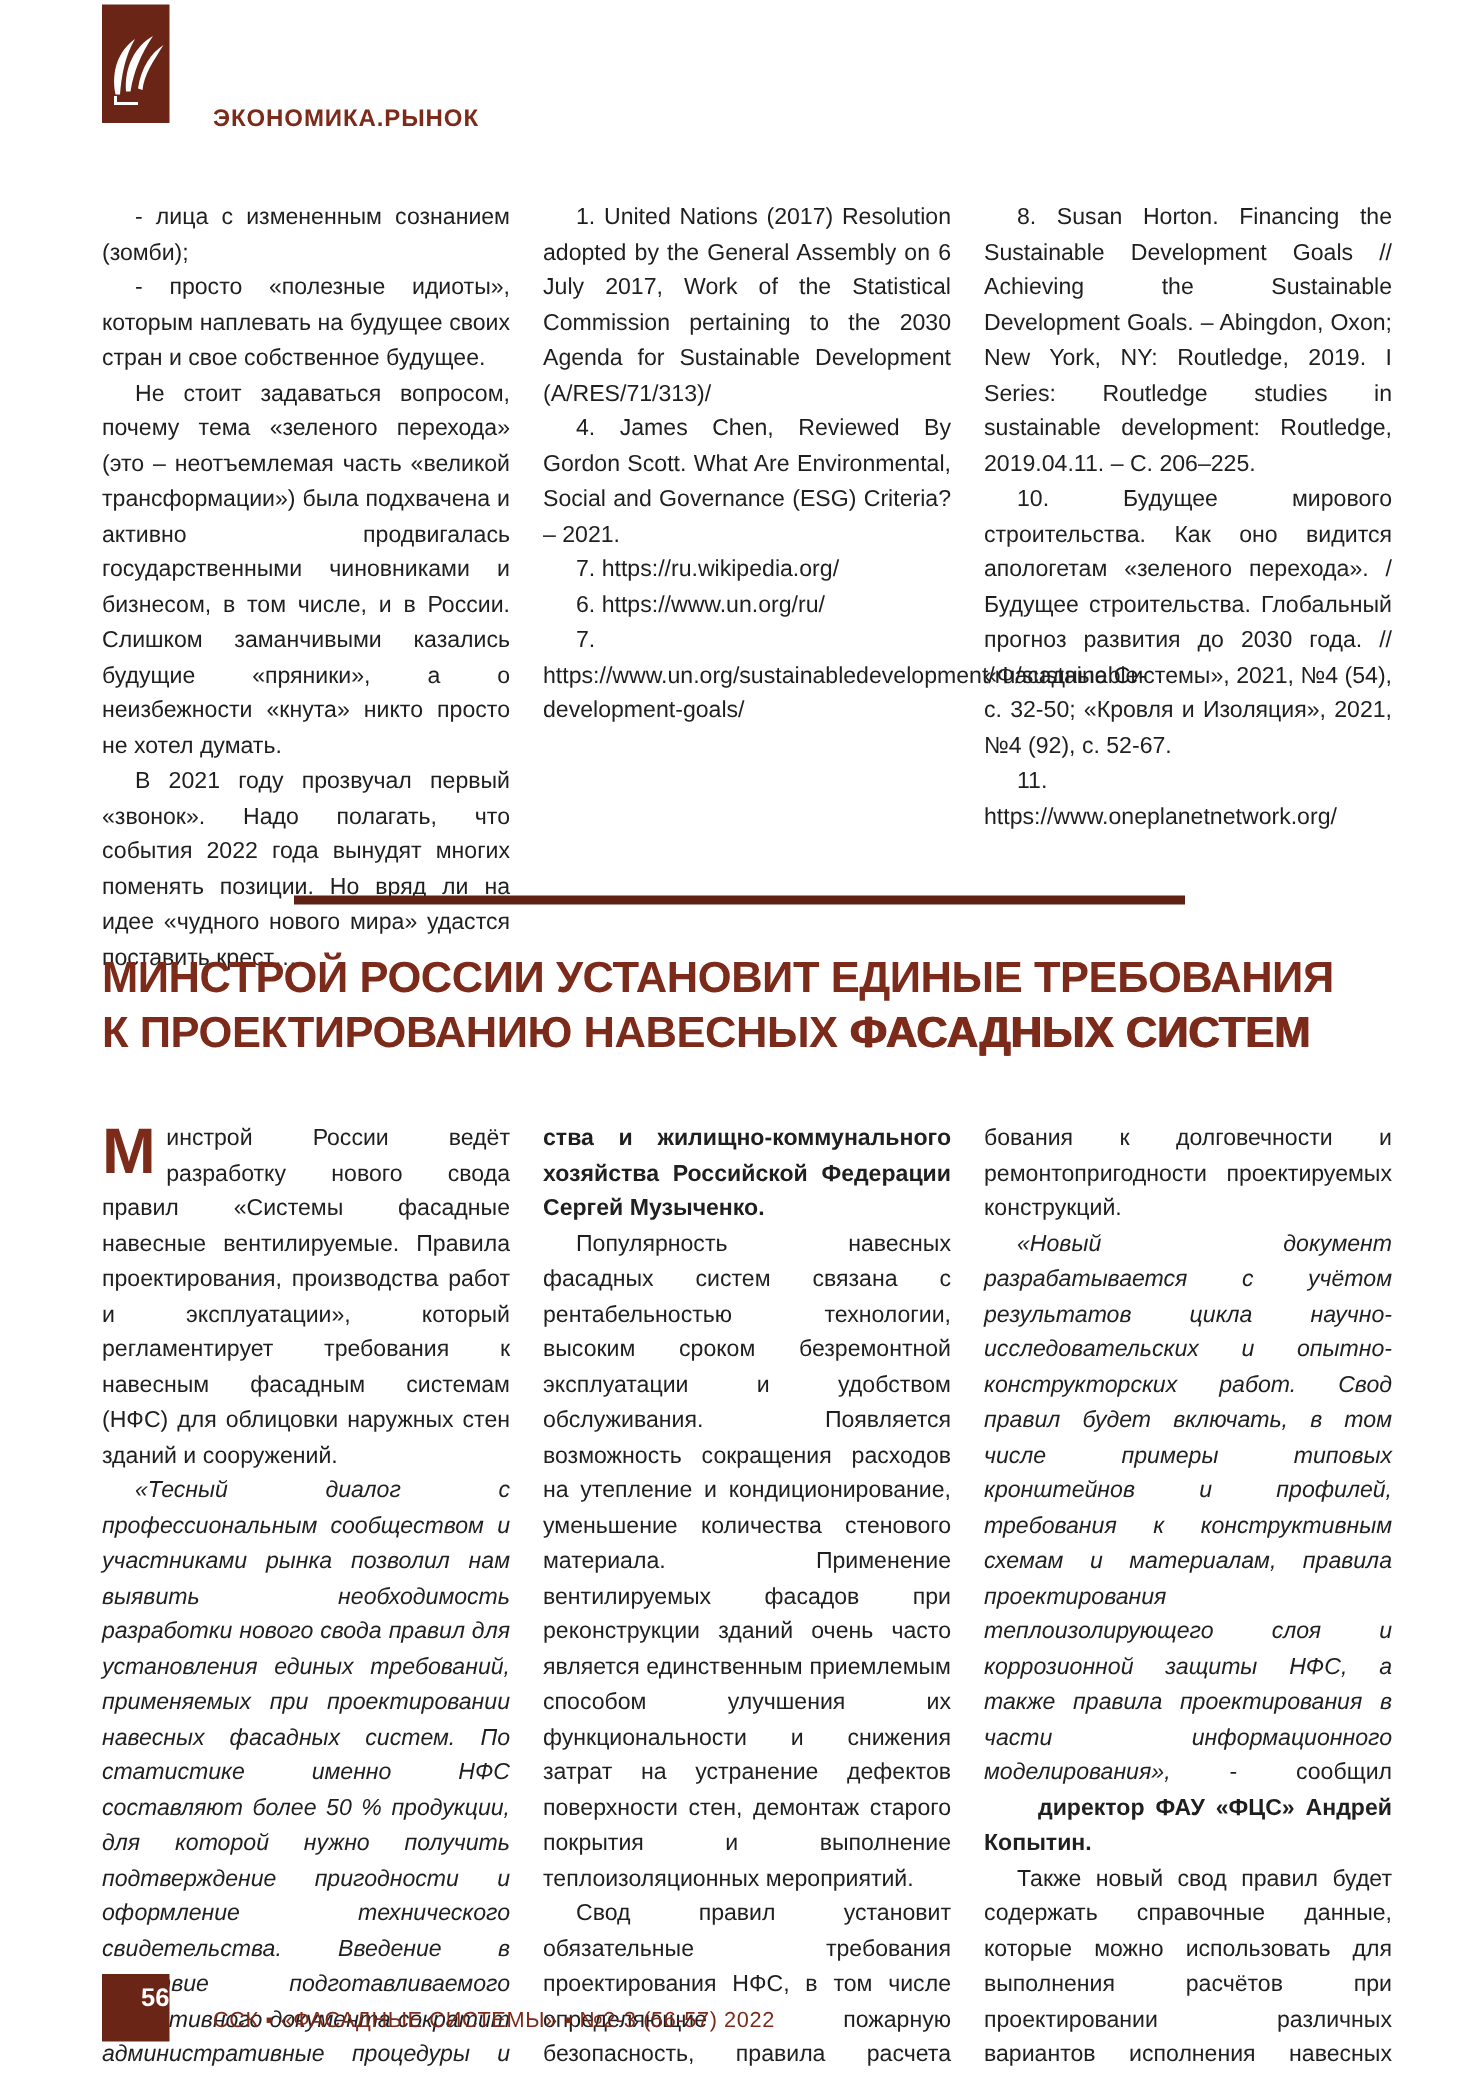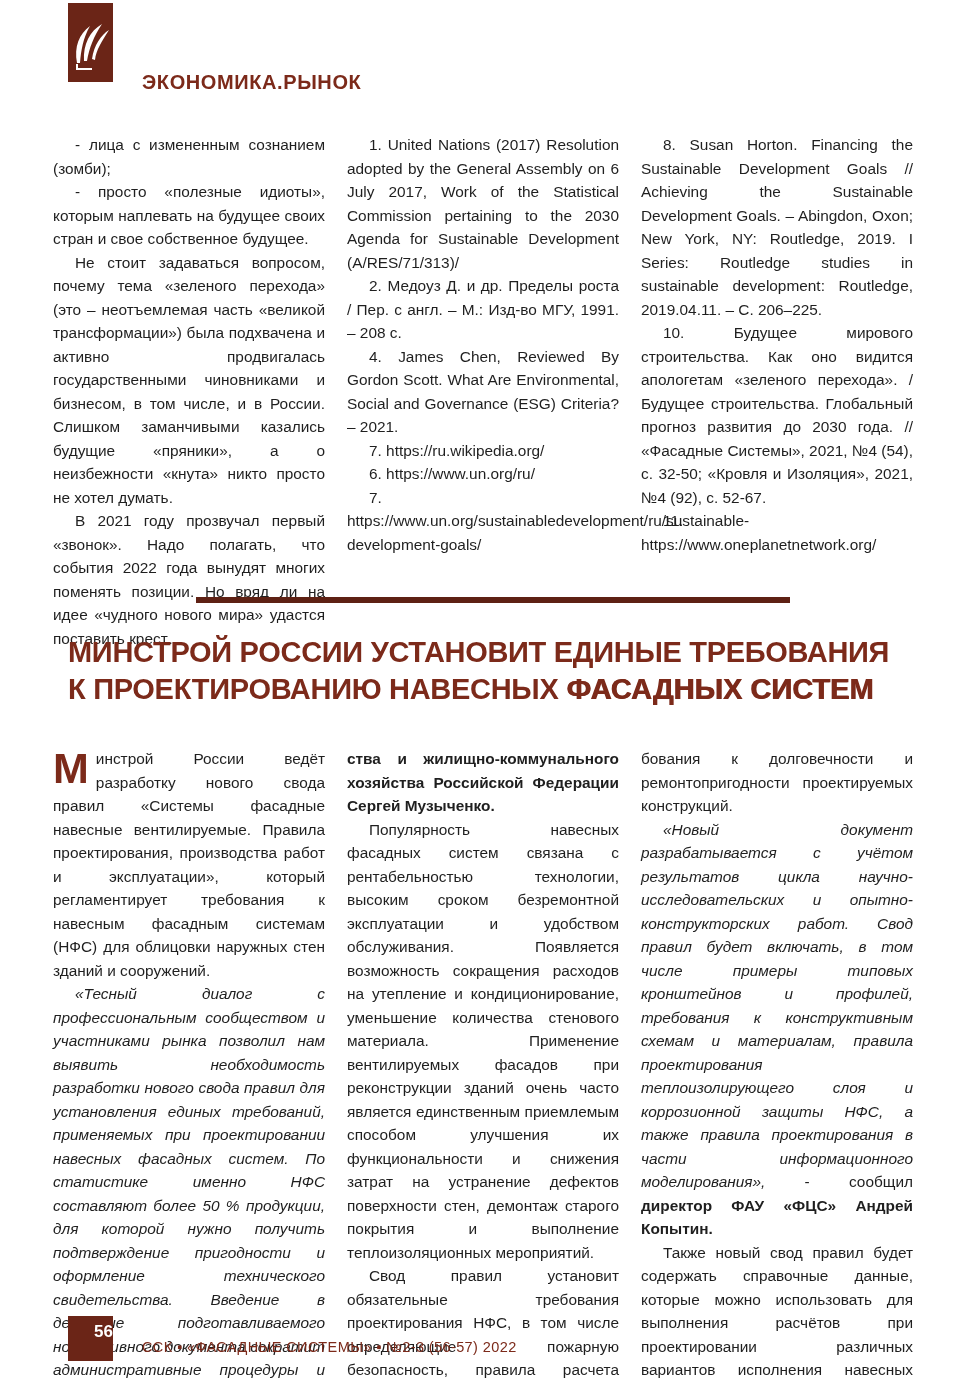--- a/index.html
+++ b/index.html
@@ -6,33 +6,33 @@
   body{
     width:980px;height:1385px;position:relative;background:#ffffff;
     font-family:"Liberation Sans", sans-serif;color:#1f1f1f;overflow:hidden;
   }
   .abs{position:absolute;}
 
   
   .logo-box{left:68px;top:3px;width:45px;height:79px;background:#6b2517;}
   .logo-box svg{display:block;width:100%;height:100%;}
   .section-header{
-    left:142px;top:71px;font-size:20px;font-weight:bold;color:#7c2a1a;
+    left:142px;top:71px;font-size:16px;font-weight:bold;color:#7c2a1a;
     letter-spacing:.6px;
     text-align:center;
   }
 
   
-  .cols{left:53px;width:862px;display:flex;gap:22px;}
+  .cols{left:68px;width:862px;display:flex;gap:22px;}
   .top-cols{top:133px;}
   .art-cols{top:747px;}
   .col{width:272px;font-size:15.4px;line-height:23.5px;text-align:justify;}
   .col p{margin:0;text-indent:22px;}
   .col p.noindent{text-indent:0;}
-  .bold{font-weight:bold;}
+  .bold{font-weight:bold;margin-left:36px;}
   .it{font-style:italic;}
 
   
   .divider{left:196px;top:597px;width:594px;height:6px;background:#5e2114;}
   .headline{
     left:68px;top:634px;width:880px;color:#7c2a1a;font-weight:bold;
     font-size:29px;line-height:37px;letter-spacing:-.3px;
   }
   .headline .heavy{text-shadow:.9px 0 0 currentColor;letter-spacing:0;}
 
@@ -68,21 +68,20 @@
 
 <div class="abs cols top-cols">
   <div class="col">
     <p>- лица с измененным сознанием (зомби);</p>
     <p>- просто «полезные идиоты», которым наплевать на будущее своих стран и свое собственное будущее.</p>
     <p>Не стоит задаваться вопросом, почему тема «зеленого перехода» (это – неотъемлемая часть «великой трансформации») была подхвачена и активно продвигалась государственными чиновниками и бизнесом, в том числе, и в России. Слишком заманчивыми казались будущие «пряники», а о неизбежности «кнута» никто просто не хотел думать.</p>
     <p>В 2021 году прозвучал первый «звонок». Надо полагать, что события 2022 года вынудят многих поменять позиции. Но вряд ли на идее «чудного нового мира» удастся поставить крест…</p>
   </div>
   <div class="col">
     <p>1. United Nations (2017) Resolution adopted by the General Assembly on 6 July 2017, Work of the Statistical Commission pertaining to the 2030 Agenda for Sustainable Development (A/RES/71/313)/</p>
-    <p>2. Медоуз Д. и др. Пределы роста / Пер. с англ. – М.: Изд-во МГУ, 1991. – 208 с.</p>
     <p>4. James Chen, Reviewed By Gordon Scott. What Are Environmental, Social and Governance (ESG) Criteria? – 2021.</p>
     <p>7. https://ru.wikipedia.org/</p>
     <p>6. https://www.un.org/ru/</p>
     <p>7. https://www.un.org/sustainabledevelopment/ru/sustainable-development-goals/</p>
   </div>
   <div class="col">
     <p>8. Susan Horton. Financing the Sustainable Development Goals // Achieving the Sustainable Development Goals. – Abingdon, Oxon; New York, NY: Routledge, 2019. I Series: Routledge studies in sustainable development: Routledge, 2019.04.11. – С. 206–225.</p>
     <p>10. Будущее мирового строительства. Как оно видится апологетам «зеленого перехода». / Будущее строительства. Глобальный прогноз развития до 2030 года. // «Фасадные Системы», 2021, №4 (54), с. 32-50; «Кровля и Изоляция», 2021, №4 (92), с. 52-67.</p>
     <p>11. https://www.oneplanetnetwork.org/</p>
   </div>

